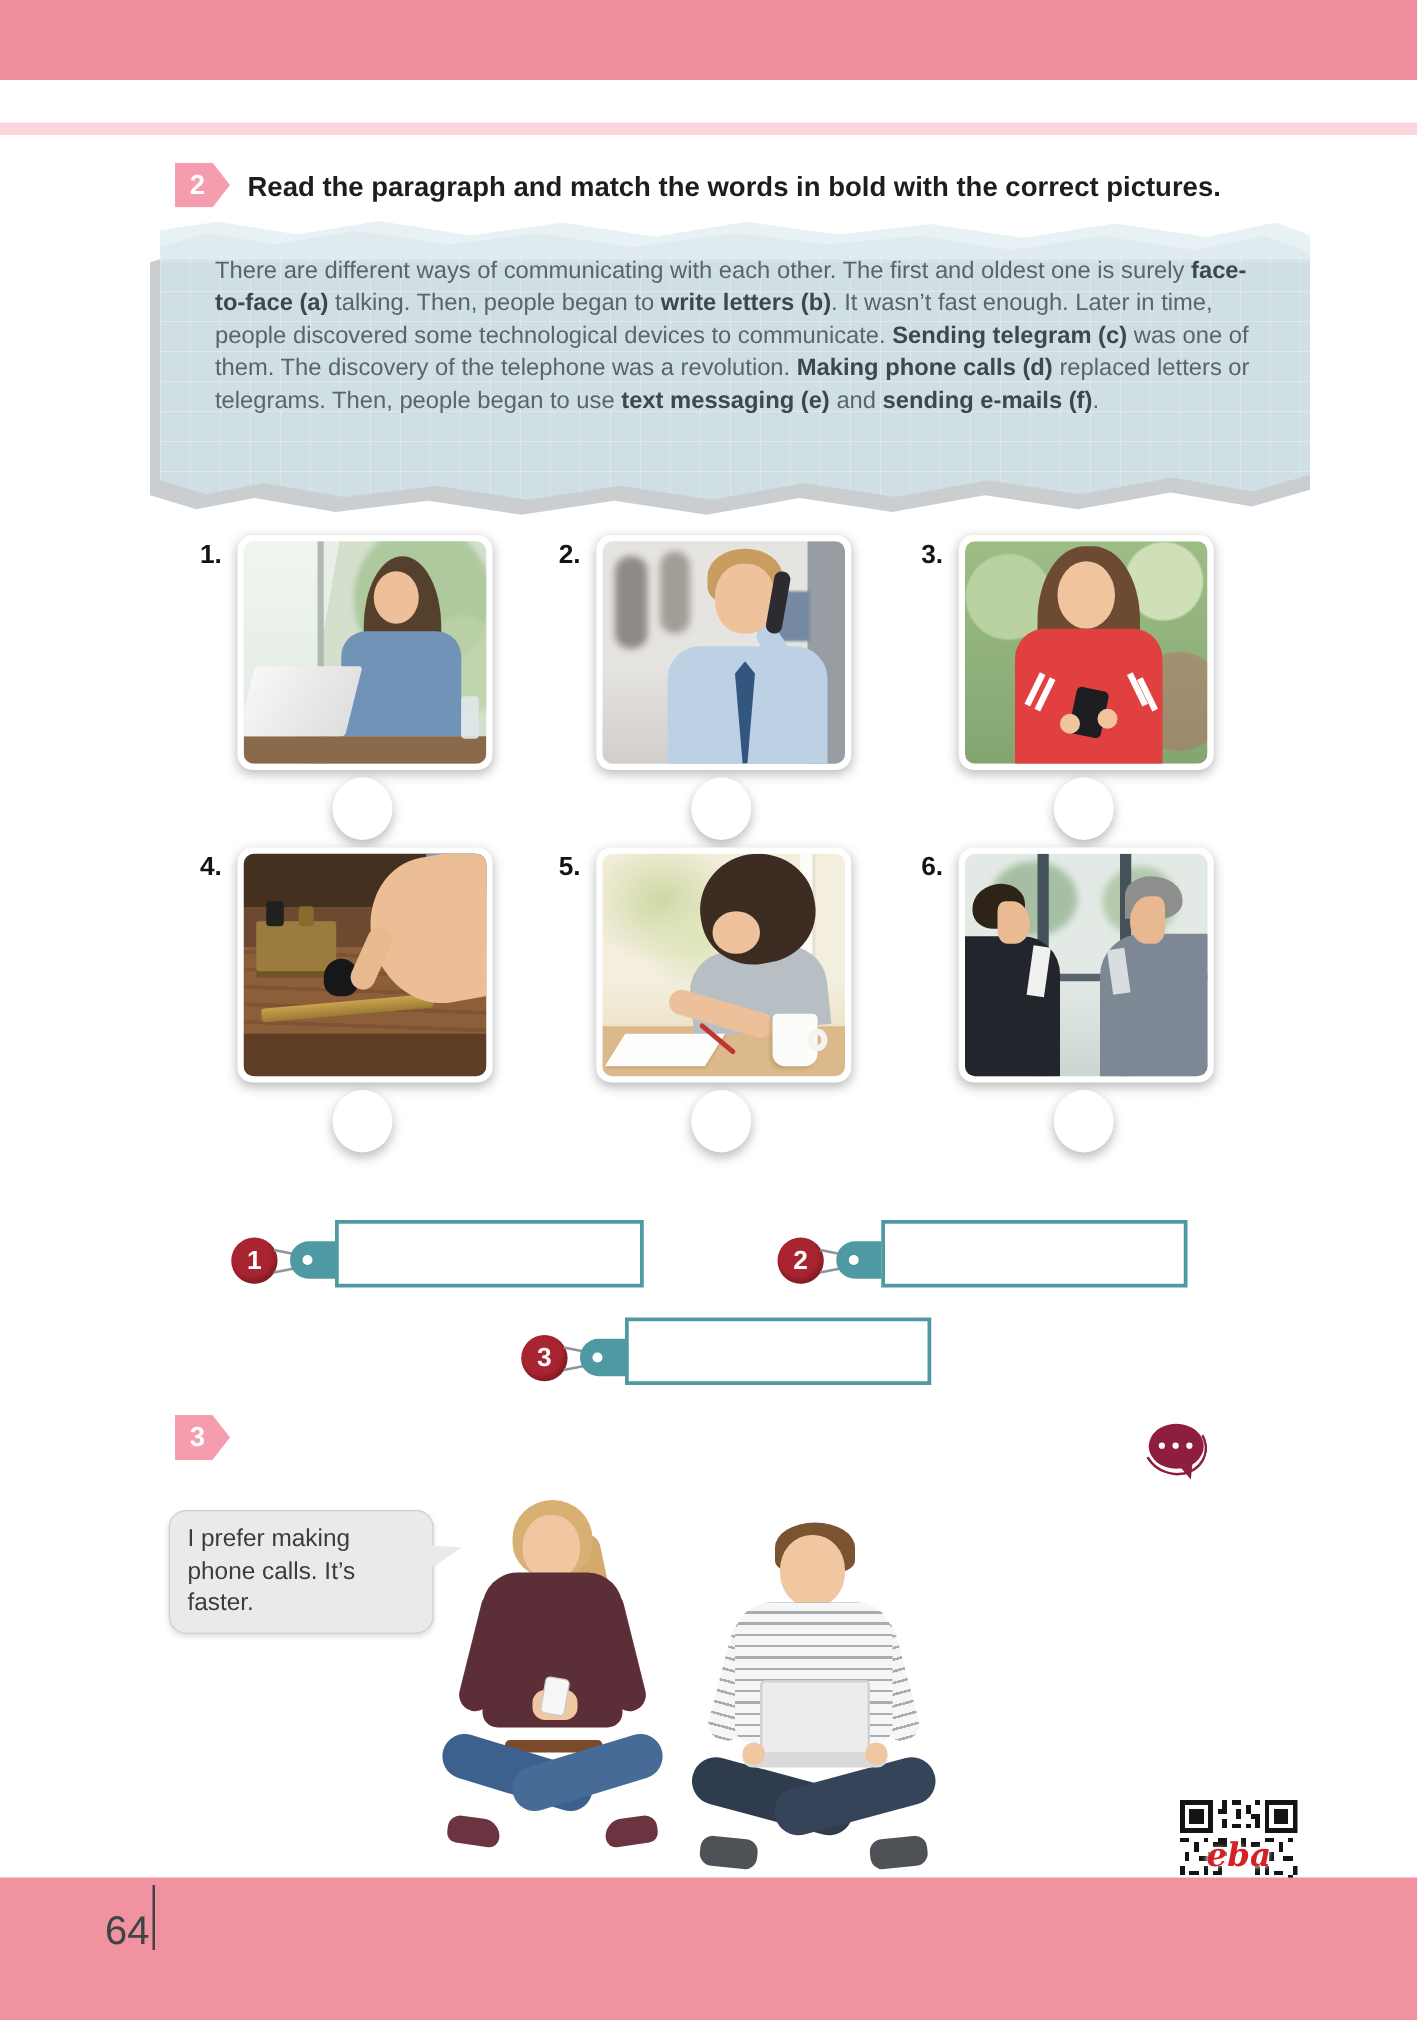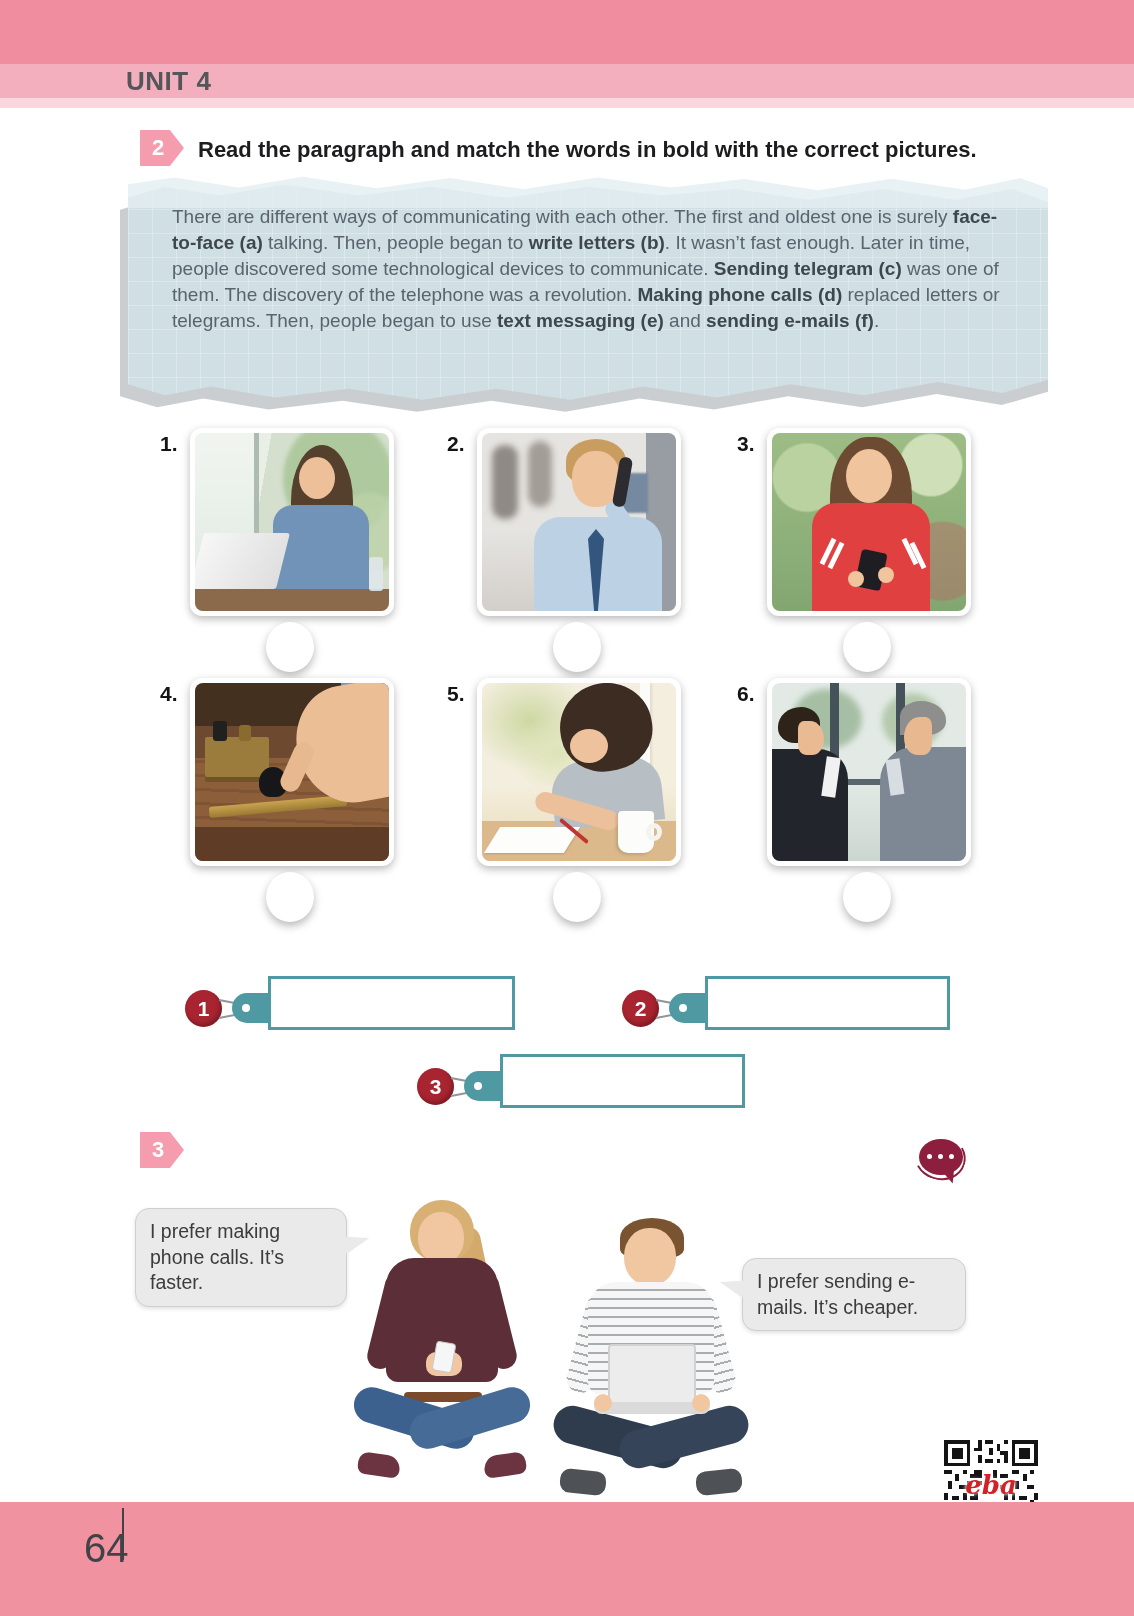--- a/index.html
+++ b/index.html
@@ -198,32 +198,29 @@
   .qr-wrap { left:944px; top:1440px; width:94px; text-align:center; }
   .qr { position:relative; width:94px; height:94px; background:#fff; }
   .qr svg { display:block; }
   .qr-logo { position:absolute; left:0; top:30px; width:94px; text-align:center;
              font-family:"DejaVu Serif", serif; font-style:italic; font-weight:bold;
              font-size:26px; color:#d42027; text-shadow:0 0 3px #fff,0 0 5px #fff; }
   .qr-caption { margin-top:2px; font-size:12.5px; color:#57585c; }
 
   
   .footer { left:0; top:1502px; width:1134px; height:114px; background:#f192a1; }
-  .page-num { position:absolute; left:84px; top:24px; font-size:40px; color:#3f4348; }
+  .page-num { position:absolute; left:84px; top:24px; font-size:32px; color:#3f4348; }
   .page-line { position:absolute; left:122px; top:6px; width:2px; height:52px; background:#3f4348; }
 </style>
 </head>
 <body>
 
 <div class="page">
 
   <div class="abs band-top"></div>
-  <div class="abs band-unit">
-    <span class="unit-label">UNIT 4</span>
-  </div>
   <div class="abs band-light"></div>
 
   <div class="abs" style="left:140px;top:130px;">
     <div class="badge">2</div>
   </div>
   <div class="abs ex-title" style="left:198px;top:135px;width:860px;">Read the paragraph and match the words in bold with the correct pictures.</div>
 
   <div class="abs torn-shadow"></div>
   <div class="abs torn-paper"></div>
   <div class="abs torn-top"></div>
@@ -383,21 +380,20 @@
   <div class="abs speech-icon">
     <i class="s si-ring"></i>
       <i class="s si-bubble"></i>
     <i class="s si-dot" style="left:13px;"></i>
       <i class="s si-dot" style="left:24px;"></i>
       <i class="s si-dot" style="left:35px;"></i>
     <i class="s si-tail"></i>
   </div>
 
   <div class="bubble bubble1">I prefer making phone calls. It’s faster.</div>
-  <div class="bubble bubble2">I prefer sending e-mails. It’s cheaper.</div>
 
   <div class="abs girl">
     <i class="s g-pony"></i>
       <i class="s g-hair"></i>
       <i class="s g-face"></i>
     <i class="s g-armL"></i>
       <i class="s g-armR"></i>
       <i class="s g-top"></i>
     <i class="s g-belt"></i>
       <i class="s g-legL"></i>

